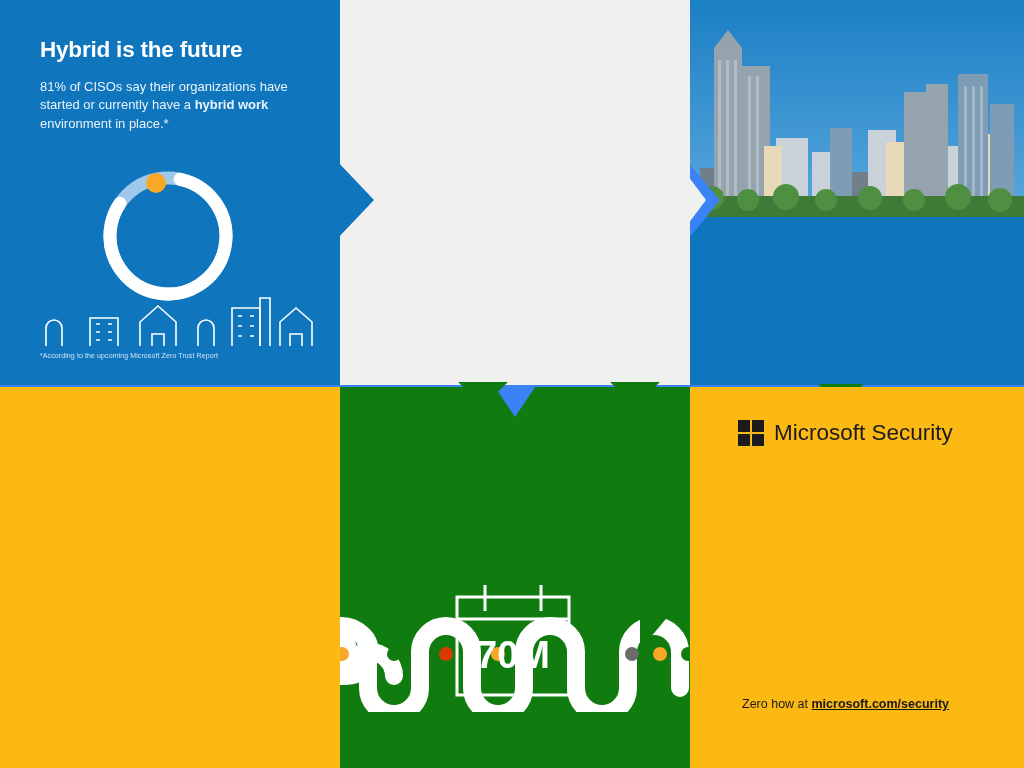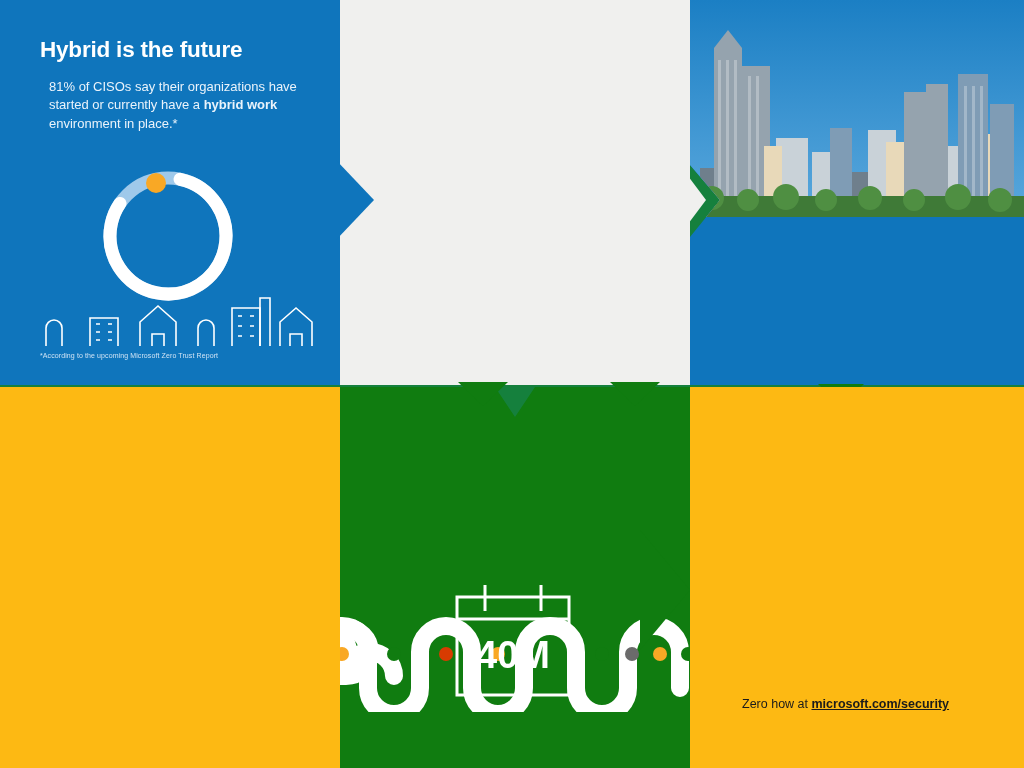--- a/index.html
+++ b/index.html
@@ -3,21 +3,21 @@
 <meta charset="utf-8">
 <style>
   * { box-sizing: border-box; margin: 0; padding: 0; }
   html, body {
     width: 1024px; height: 768px;
     font-family: "Liberation Sans", sans-serif;
     background: #f0f0ee; overflow: hidden;
   }
   #infographic {
     position: relative; width: 1024px; height: 604px;
-    background: #15803d;
+    background: #3b82f6;
   }
 
   
   .panel { position: absolute; overflow: hidden; }
 
   #panel-hybrid    { left: 0;    top: 0;   width: 340px; height: 385px; background: #0f75bc;
                      clip-path: polygon(0 0, 100% 0, 100% 165px, 340px 200px, 100% 237px, 100% 100%, 0 100%); }
   #panel-comm      { left: 340px; top: 0;  width: 350px; height: 385px; background: #f0f0ee; }
   #panel-networks  { left: 690px; top: 0;  width: 334px; height: 385px; background: #0f75bc;
                      clip-path: polygon(0 0, 100% 0, 100% 100%, 0 100%, 0 237px, 30px 200px, 0 165px); }
@@ -57,21 +57,21 @@
     background: #107c10;
     clip-path: polygon(0 0, 46px 0, 23px 22px);
   }
 
   
   .headline {
     position: absolute; font-weight: bold; font-size: 22.5px;
     letter-spacing: -0.2px; line-height: 1.15;
   }
   .body {
-    position: absolute; font-size: 13px; line-height: 1.42; margin-left: 9px;
+    position: absolute; font-size: 13px; line-height: 1.42;
   }
   .body b { font-weight: bold; }
   .light  { color: #ffffff; }
   .onblue { color: #eaf3fb; }
   .footnote {
     position: absolute; font-size: 7px; color: #cfe3f5; letter-spacing: 0.1px;
   }
 
   #headline-hybrid     { left: 40px;  top: 37px;  }
   #body-hybrid         { left: 40px;  top: 78px;  width: 258px; }
@@ -235,31 +235,40 @@
     <circle cx="292" cy="62" r="7" fill="#6b6b6b"></circle>
     <circle cx="320" cy="62" r="7" fill="#f9a825"></circle>
     <circle cx="348" cy="62" r="7" fill="#107c10"></circle>
   </svg>
 
   <svg class="gfx" style="left:453px; top:583px;" width="120" height="116" viewBox="0 0 120 116" fill="none" stroke="#ffffff" stroke-width="3">
     <rect x="4" y="14" width="112" height="98"></rect>
     <path d="M4 36 H116"></path>
     <path d="M32 2 V28 M88 2 V28"></path>
   </svg>
-  <div id="cal-50m">40M</div>
+  <div id="cal-50m">70M</div>
 
   <div id="arrow-detect-right"></div>
   <div id="arrow-detect-top-left"></div>
   <div id="arrow-detect-top-right"></div>
   <div id="arrow-learn-notch"></div>
 
   <div class="panel" id="panel-learn">
     
 
     
   </div>
 
+  <div id="logo-row">
+    <svg width="26" height="26" viewBox="0 0 26 26">
+      <rect x="0" y="0" width="12" height="12" fill="#1b1b1b"></rect>
+      <rect x="14" y="0" width="12" height="12" fill="#1b1b1b"></rect>
+      <rect x="0" y="14" width="12" height="12" fill="#1b1b1b"></rect>
+      <rect x="14" y="14" width="12" height="12" fill="#1b1b1b"></rect>
+    </svg>
+    <span style="font-size:22.5px; color:#1b1b1b;">Microsoft Security</span>
+  </div>
 
   <div id="learn-link-row">
     <span>Zero how at </span><a href="#">microsoft.com/security</a>
   </div>
 
 </div>
 
 </body></html>

